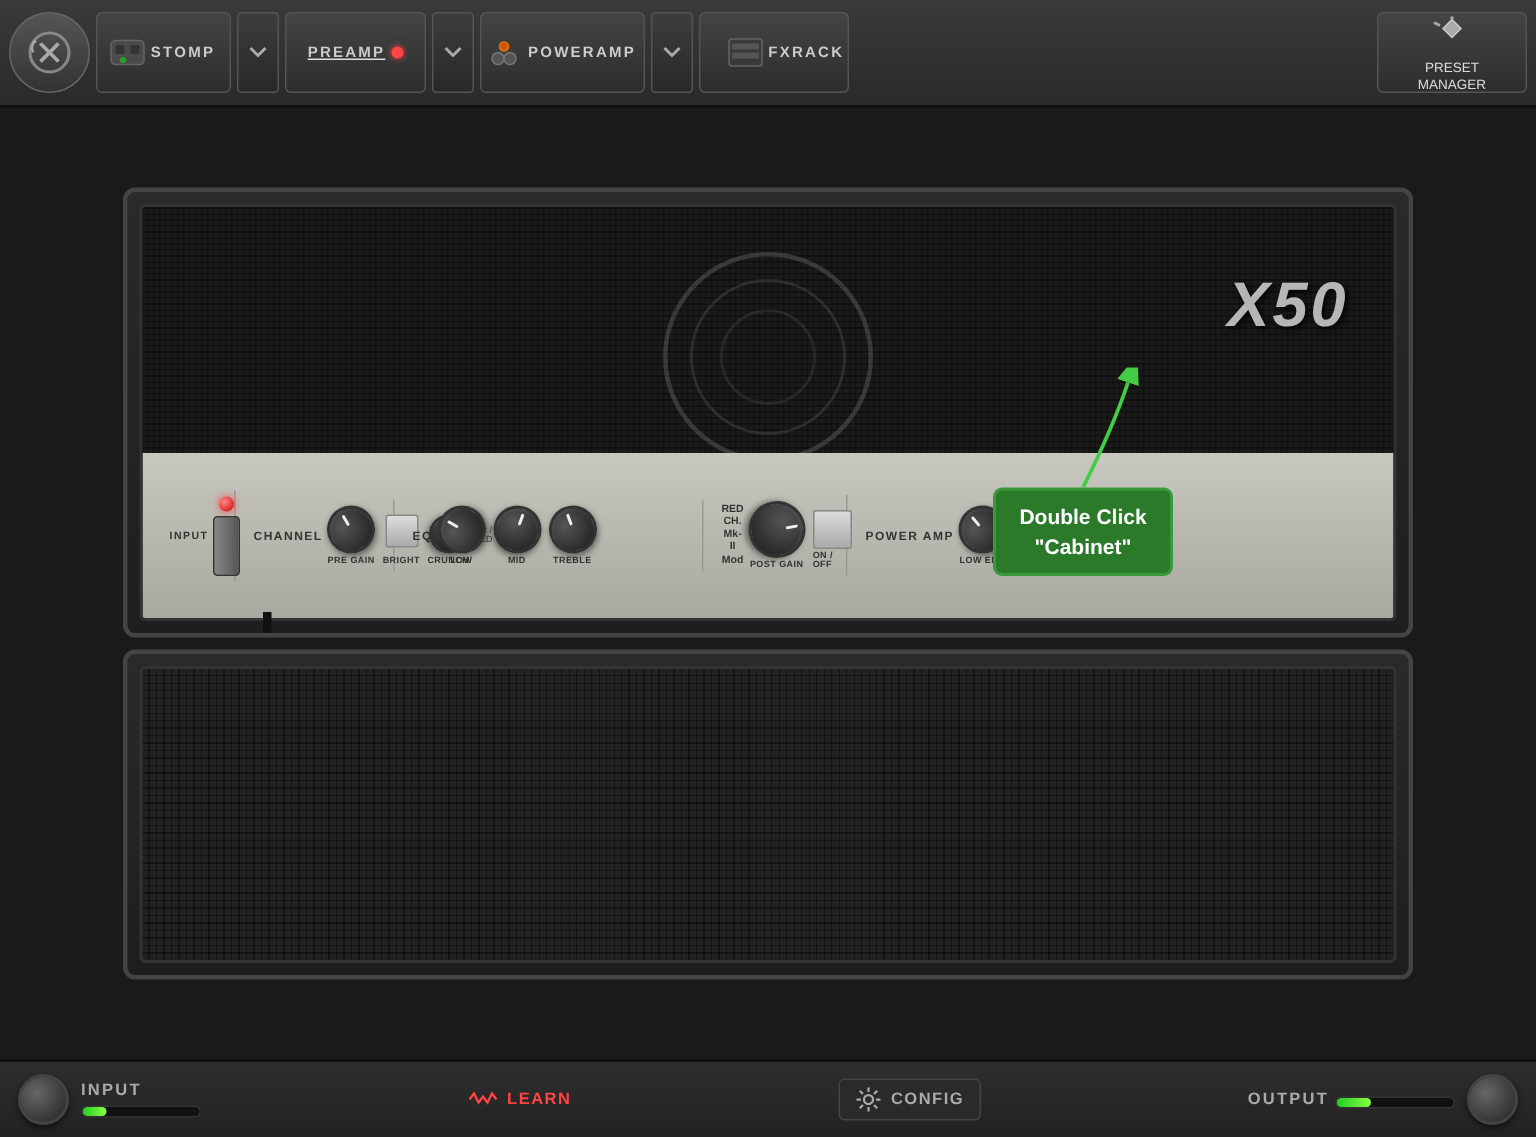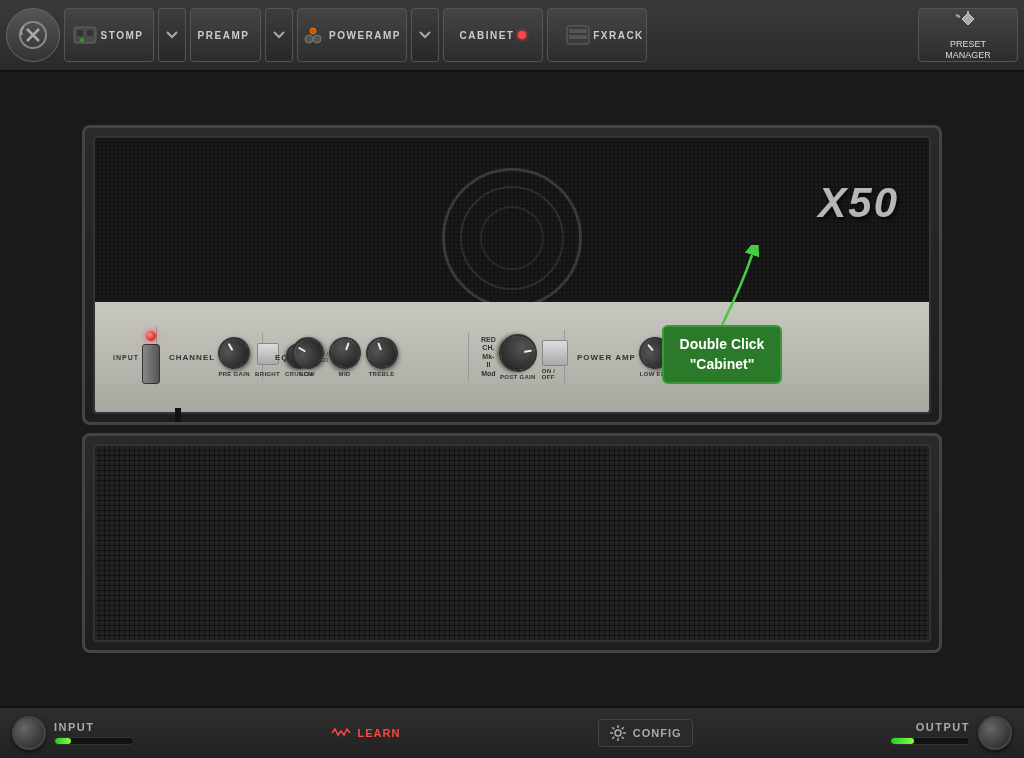--- a/index.html
+++ b/index.html
@@ -474,21 +474,21 @@
     <span class="btn-label">STOMP</span>
     <div class="nav-dot green"></div>
   </div>
 
   <div class="dropdown-arrow">
     <svg width="12" height="8" viewBox="0 0 12 8">
         <path d="M1 1l5 5 5-5" stroke="#aaa" stroke-width="2" fill="none"></path>
       </svg>
   </div>
 
-  <div class="nav-btn" style="width:71px;">
+  <div class="nav-btn" style="width:94px;text-decoration:underline;">
     <span class="btn-label">PREAMP</span>
     <div class="nav-dot"></div>
   </div>
 
   <div class="dropdown-arrow">
     <svg width="12" height="8" viewBox="0 0 12 8">
         <path d="M1 1l5 5 5-5" stroke="#aaa" stroke-width="2" fill="none"></path>
       </svg>
   </div>
 
@@ -503,24 +503,20 @@
     <span class="btn-label">POWERAMP</span>
     <div class="nav-dot"></div>
   </div>
 
   <div class="dropdown-arrow">
     <svg width="12" height="8" viewBox="0 0 12 8">
         <path d="M1 1l5 5 5-5" stroke="#aaa" stroke-width="2" fill="none"></path>
       </svg>
   </div>
 
-  <div class="nav-btn" style="width:100px;">
-    <span class="btn-label">CABINET</span>
-    <div class="nav-dot"></div>
-  </div>
 
   <div class="nav-btn" style="width:100px;padding-left:29px;">
     <div class="btn-icon">
       <svg width="26" height="26" viewBox="0 0 26 26">
         <rect x="2" y="4" width="22" height="18" rx="2" fill="#3a3a3a" stroke="#666"></rect>
         <rect x="4" y="7" width="18" height="4" rx="1" fill="#555"></rect>
         <rect x="4" y="13" width="18" height="4" rx="1" fill="#555"></rect>
       </svg>
     </div>
     <span class="btn-label">FXRACK</span>
@@ -686,21 +682,21 @@
     <svg width="18" height="18" viewBox="0 0 18 18">
       <circle cx="9" cy="9" r="3" fill="none" stroke="#aaa" stroke-width="1.5"></circle>
       <path d="M9 1v3M9 14v3M1 9h3M14 9h3M3.2 3.2l2.1 2.1M12.7 12.7l2.1 2.1M3.2 14.8l2.1-2.1M12.7 5.3l2.1-2.1" stroke="#aaa" stroke-width="1.5"></path>
     </svg>
     <span>CONFIG</span>
   </div>
 
   <div class="bottom-divider"></div>
 
   <div class="bottom-section">
-    <div style="display:flex; flex-direction:column; gap:4px; align-items:flex-end;">
+    <div style="display:flex; flex-direction:row; gap:4px; align-items:flex-end;">
       <span class="bottom-label">OUTPUT</span>
       <div class="bottom-meter">
         <div class="bottom-meter-fill" style="width:30%;"></div>
       </div>
     </div>
     <div class="bottom-knob"></div>
   </div>
 
 </div>
 

